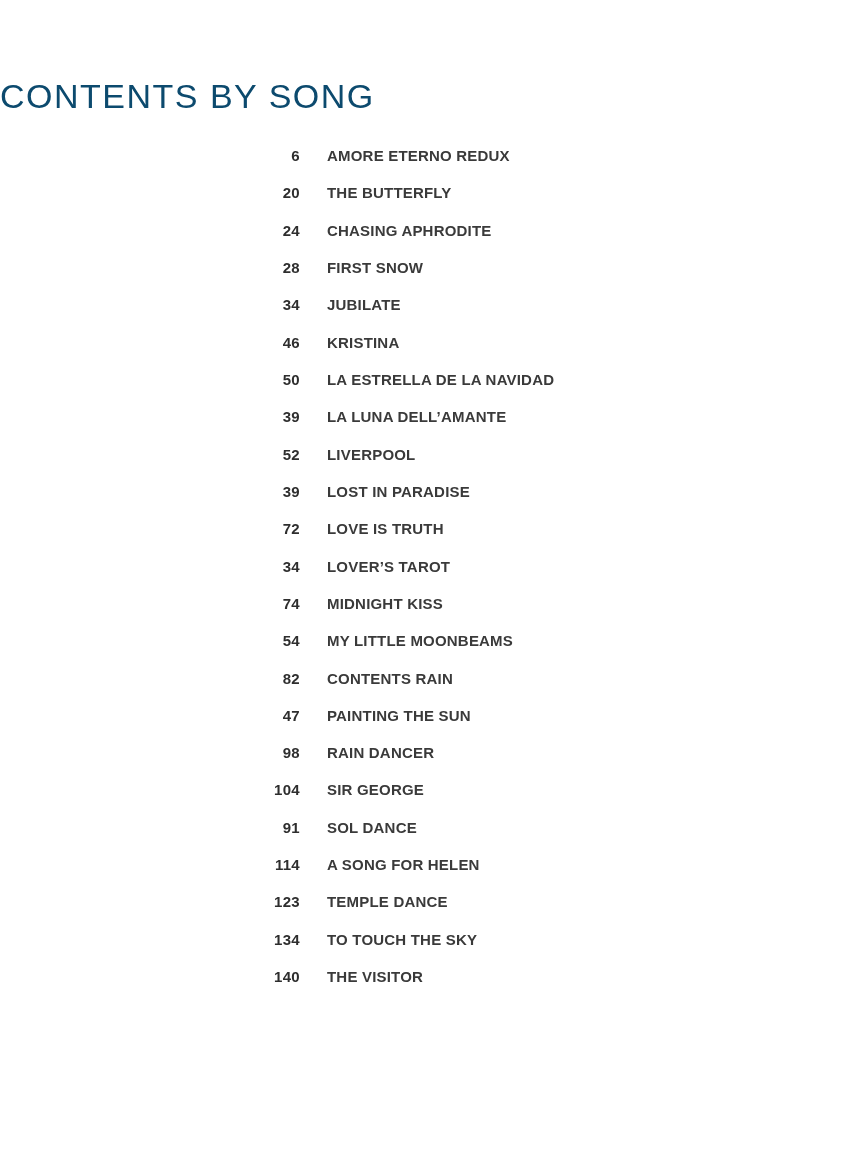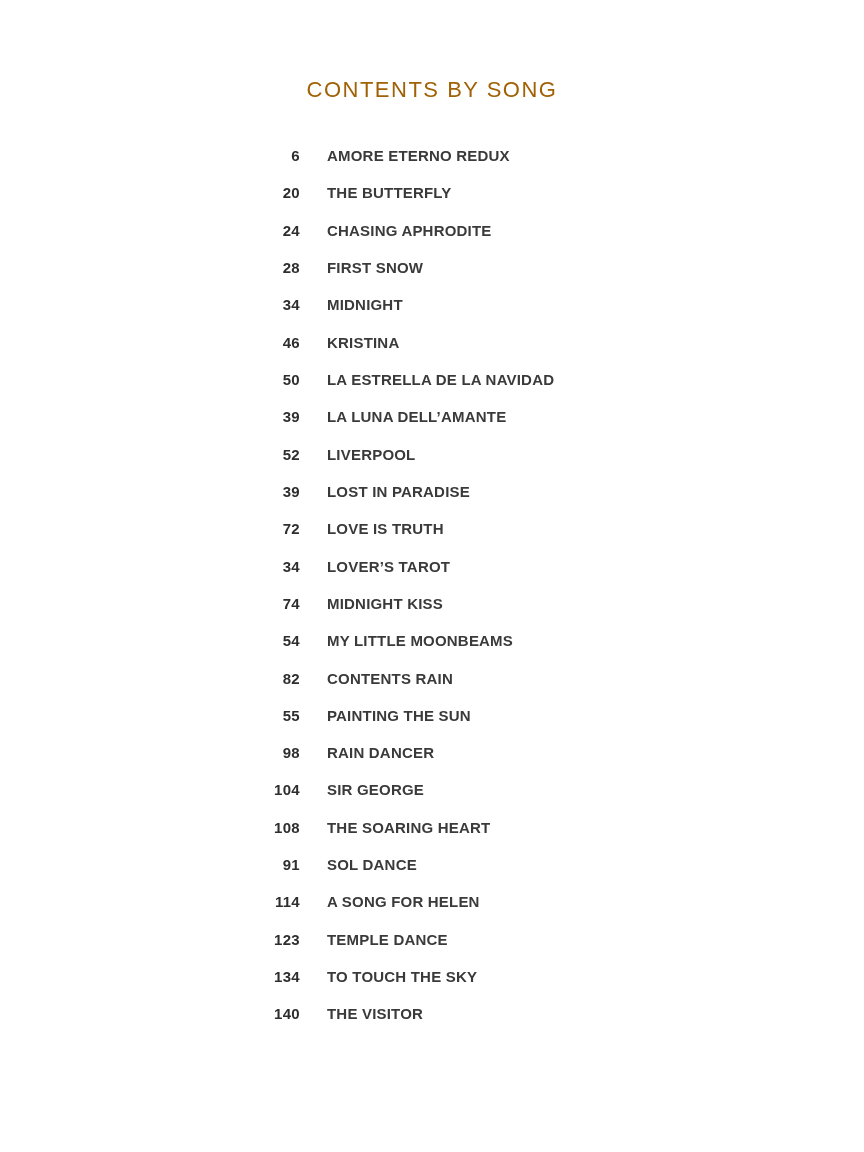--- a/index.html
+++ b/index.html
@@ -14,25 +14,24 @@
     background: #ffffff;
     overflow: hidden;
     font-family: "Liberation Sans", sans-serif;
   }
   .title {
     position: absolute;
     top: 79px;
     left: 0;
     width: 100%;
     margin: 0;
-    text-align: center;
-    font-size: 22px;
+    font-size: 34px;
     font-weight: 400;
     letter-spacing: 1.5px;
-    color: #a16207;
+    color: #0c4a6e;
     line-height: 1;
     white-space: nowrap;
   }
   .toc {
     position: absolute;
     top: 137px;
     left: 240px;
   }
   .row {
     display: flex;
@@ -80,21 +79,21 @@
     <span class="song">CHASING APHRODITE</span>
   </div>
 
   <div class="row">
     <span class="num">28</span>
     <span class="song">FIRST SNOW</span>
   </div>
 
   <div class="row">
     <span class="num">34</span>
-    <span class="song">MIDNIGHT</span>
+    <span class="song">JUBILATE</span>
   </div>
 
   <div class="row">
     <span class="num">46</span>
     <span class="song">KRISTINA</span>
   </div>
 
   <div class="row">
     <span class="num">50</span>
     <span class="song">LA ESTRELLA DE LA NAVIDAD</span>
@@ -134,38 +133,34 @@
     <span class="num">54</span>
     <span class="song">MY LITTLE MOONBEAMS</span>
   </div>
 
   <div class="row">
     <span class="num">82</span>
     <span class="song">CONTENTS RAIN</span>
   </div>
 
   <div class="row">
-    <span class="num">55</span>
+    <span class="num">47</span>
     <span class="song">PAINTING THE SUN</span>
   </div>
 
   <div class="row">
     <span class="num">98</span>
     <span class="song">RAIN DANCER</span>
   </div>
 
   <div class="row">
     <span class="num">104</span>
     <span class="song">SIR GEORGE</span>
   </div>
 
-  <div class="row">
-    <span class="num">108</span>
-    <span class="song">THE SOARING HEART</span>
-  </div>
 
   <div class="row">
     <span class="num">91</span>
     <span class="song">SOL DANCE</span>
   </div>
 
   <div class="row">
     <span class="num">114</span>
     <span class="song">A SONG FOR HELEN</span>
   </div>

